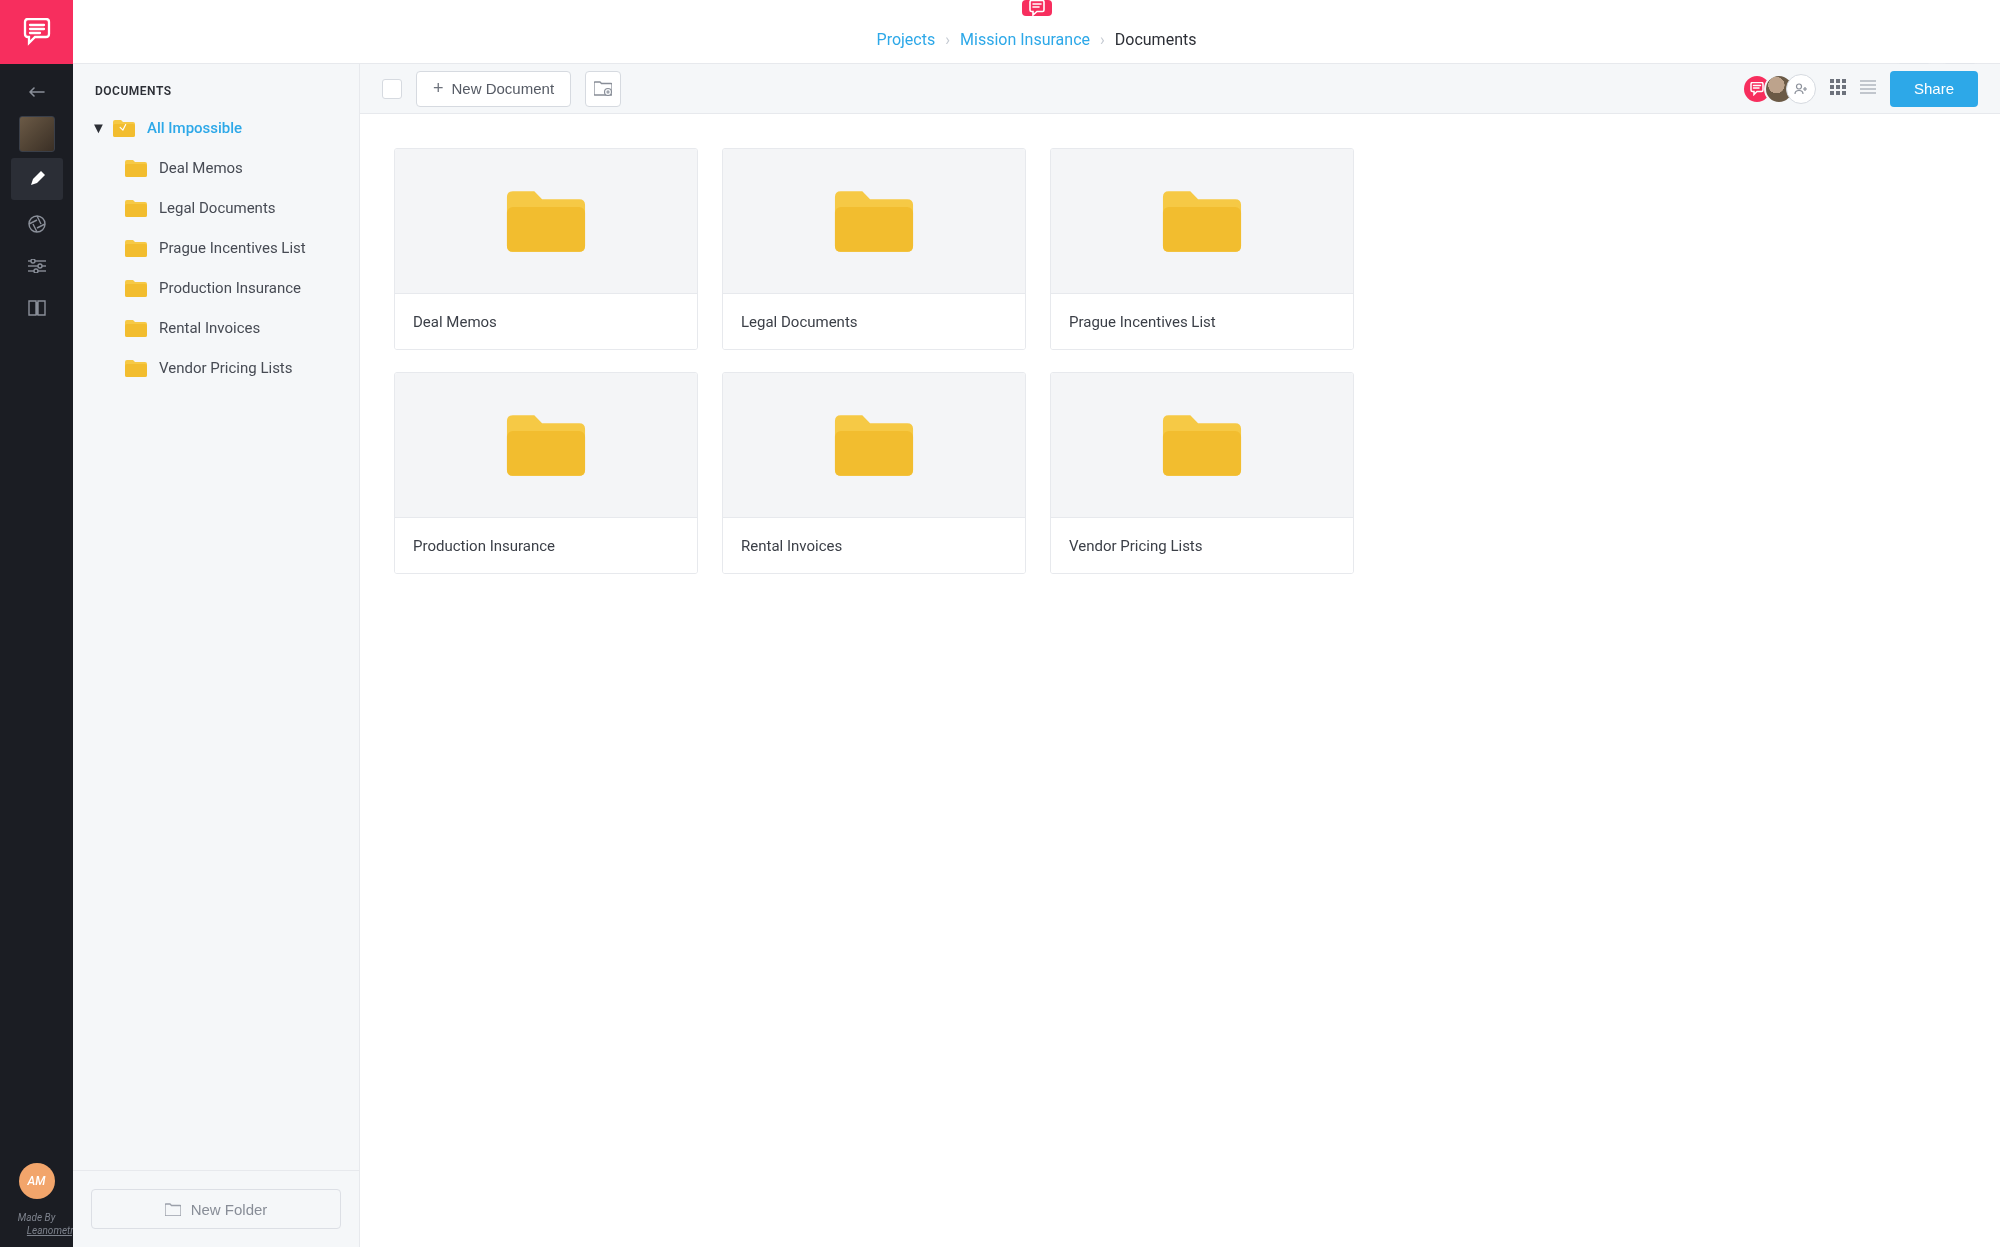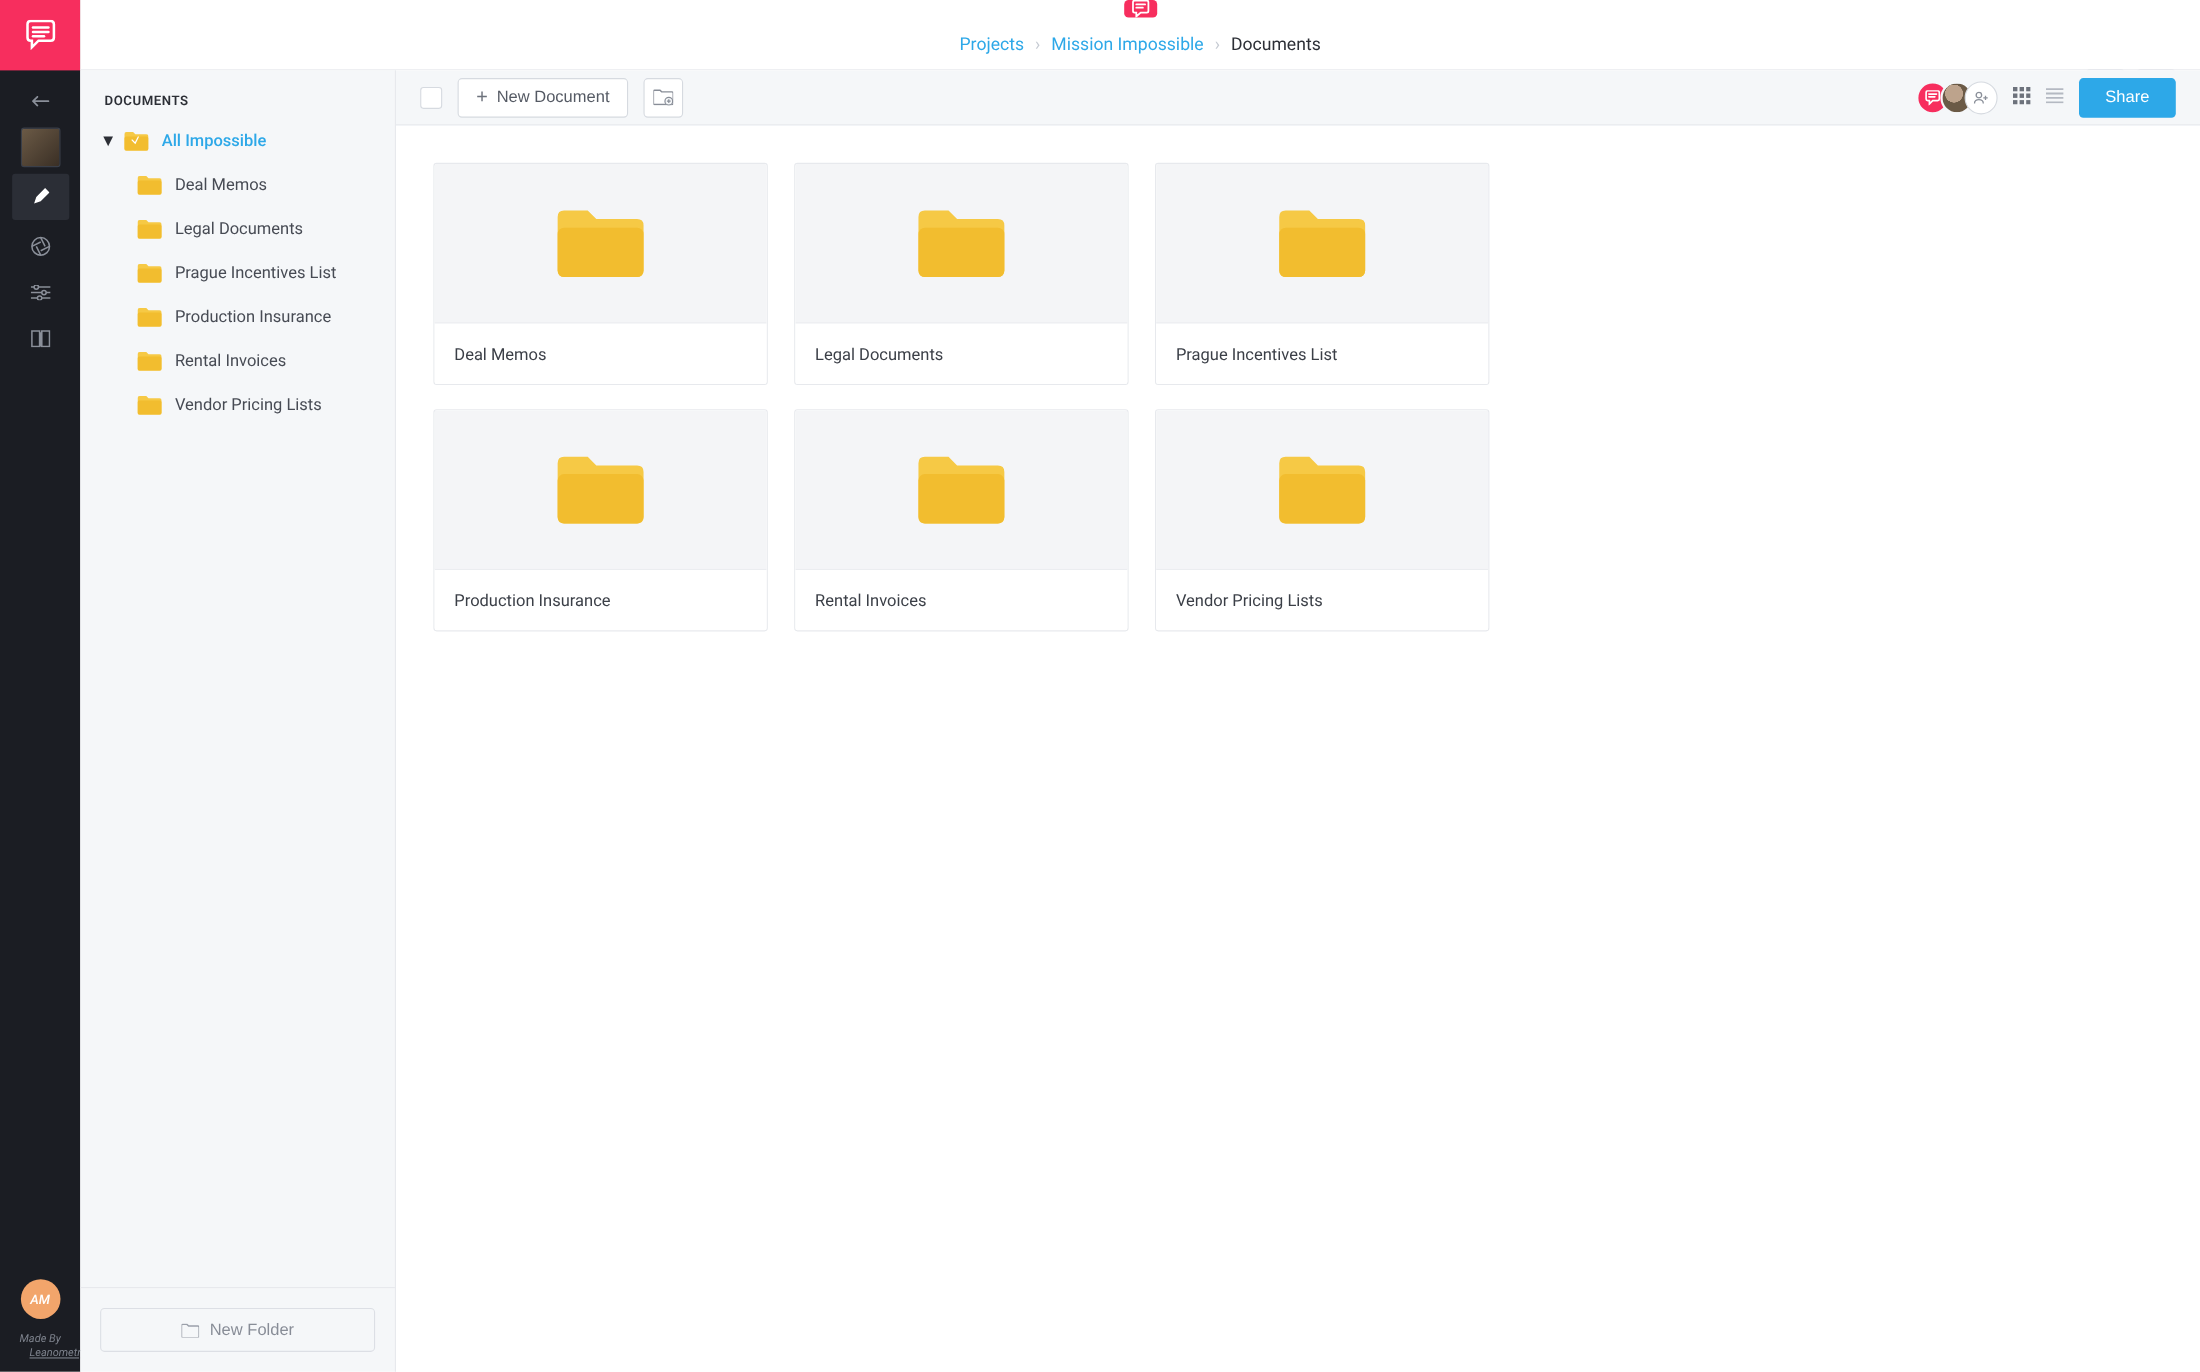--- a/index.html
+++ b/index.html
@@ -280,21 +280,21 @@
         <g fill="none" stroke="#fff" stroke-width="1.6" stroke-linecap="round">
           <path d="M2 2 C2 1 2.5 .5 3.5 .5 H14.5 C15.5 .5 16 1 16 2 V10 C16 11 15.5 11.5 14.5 11.5 H9 L5 15 V11.5 H3.5 C2.5 11.5 2 11 2 10 Z"></path>
           <line x1="5" y1="4" x2="13" y2="4"></line>
           <line x1="5" y1="7" x2="11" y2="7"></line>
         </g>
       </svg>
   </div>
   <div class="breadcrumb">
     <a>Projects</a>
     <span class="sep">›</span>
-    <a>Mission Impossible</a>
+    <a>Mission Insurance</a>
     <span class="sep">›</span>
     <span class="current">Documents</span>
   </div>
   <div class="topbar-right">
     <div class="icon-btn">
       <svg width="16" height="4" viewBox="0 0 16 4">
           <circle cx="2" cy="2" r="1.6" fill="#9ba0aa"></circle>
           <circle cx="8" cy="2" r="1.6" fill="#9ba0aa"></circle>
           <circle cx="14" cy="2" r="1.6" fill="#9ba0aa"></circle>
         </svg>

